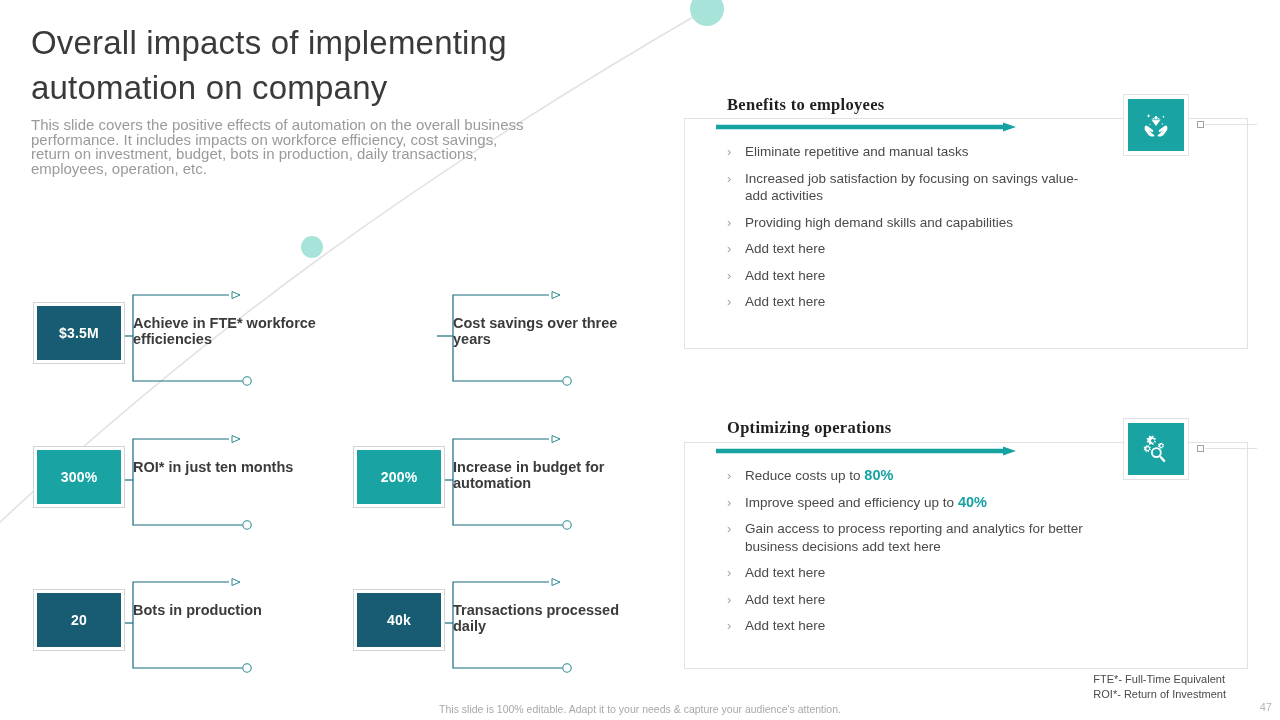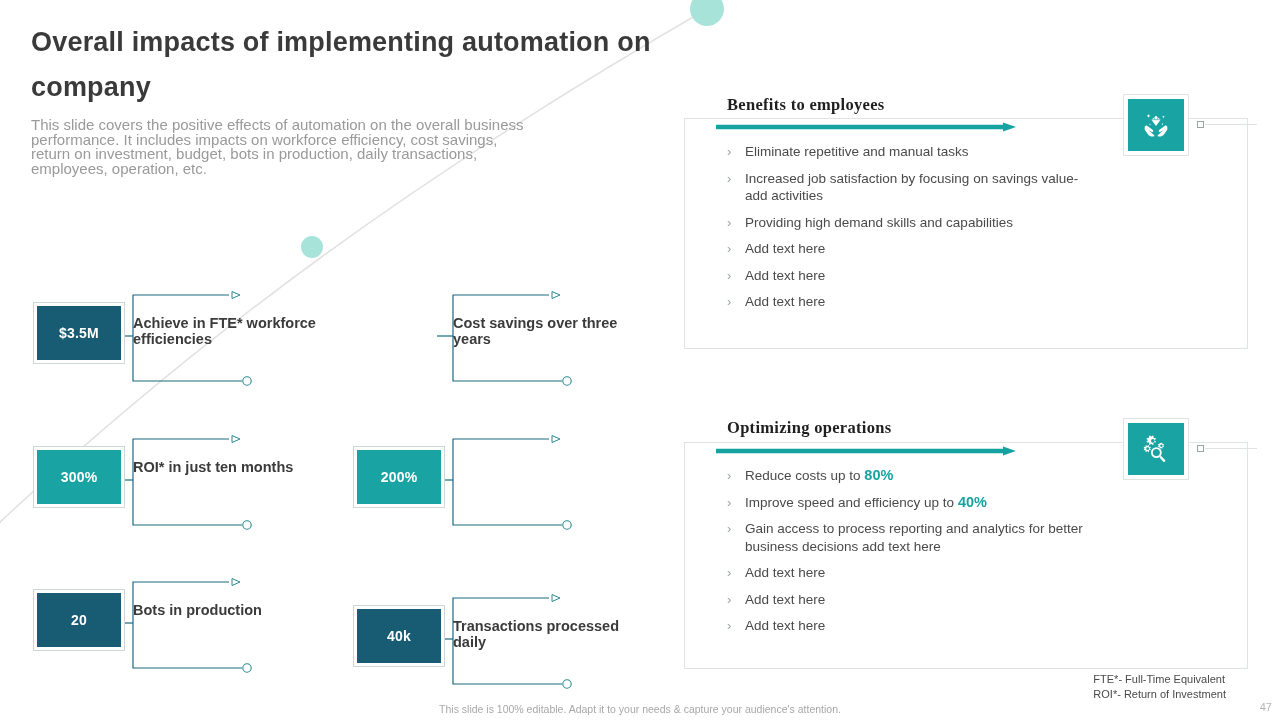--- a/index.html
+++ b/index.html
@@ -14,21 +14,21 @@
   
   .deco-arc { position: absolute; left: 0; top: 0; width: 1280px; height: 720px;
               pointer-events: none; }
   .deco-dot { position: absolute; border-radius: 50%; background: #a8e3da; }
   .deco-dot.top { width: 34px; height: 34px; left: 690px; top: -8px; }
   .deco-dot.mid { width: 22px; height: 22px; left: 301px; top: 236px; }
 
   
   .title {
     position: absolute; left: 31px; top: 20px; width: 620px;
-    font-size: 27px; line-height: 45px; font-weight: 700;
+    font-size: 33px; line-height: 45px; font-weight: 400;
     color: #3a3a3a; letter-spacing: .2px;
   }
   .subtitle {
     position: absolute; left: 31px; top: 118px; width: 495px;
     font-size: 15px; line-height: 14.5px; color: #9a9a9a;
   }
 
   
   .metric { position: absolute; width: 300px; height: 100px; }
   .metric .conn { position: absolute; left: 0; top: 0; width: 300px; height: 100px; }
@@ -152,35 +152,36 @@
         <svg class="conn" viewBox="0 0 300 100">
           <path d="M 84 47 L 100 47" fill="none" stroke="#1b6b80" stroke-width="1.2"></path>
           <path d="M 100 47 L 100 6 L 196 6" fill="none" stroke="#1b6b80" stroke-width="1.2"></path>
           <path d="M 199 2.5 L 207 6 L 199 9.5 Z" fill="#ffffff" stroke="#2a8a93" stroke-width="1"></path>
           <path d="M 100 47 L 100 92 L 209 92" fill="none" stroke="#1b6b80" stroke-width="1.2"></path>
           <circle cx="214" cy="92" r="4.2" fill="#ffffff" stroke="#2a8a93" stroke-width="1.1"></circle>
         </svg>
         <div class="chip">
           <div class="chip-inner teal">200%</div>
         </div>
+        <div class="mlabel">Increase in budget for automation</div>
       </div>
       <div class="metric" style="left: 33px; top: 576px;">
         <svg class="conn" viewBox="0 0 300 100">
           <path d="M 84 47 L 100 47" fill="none" stroke="#1b6b80" stroke-width="1.2"></path>
           <path d="M 100 47 L 100 6 L 196 6" fill="none" stroke="#1b6b80" stroke-width="1.2"></path>
           <path d="M 199 2.5 L 207 6 L 199 9.5 Z" fill="#ffffff" stroke="#2a8a93" stroke-width="1"></path>
           <path d="M 100 47 L 100 92 L 209 92" fill="none" stroke="#1b6b80" stroke-width="1.2"></path>
           <circle cx="214" cy="92" r="4.2" fill="#ffffff" stroke="#2a8a93" stroke-width="1.1"></circle>
         </svg>
         <div class="chip">
           <div class="chip-inner dark">20</div>
         </div>
         <div class="mlabel">Bots in production</div>
       </div>
-      <div class="metric" style="left: 353px; top: 592px;">
+      <div class="metric" style="left: 353px; top: 576px;">
         <svg class="conn" viewBox="0 0 300 100">
           <path d="M 84 47 L 100 47" fill="none" stroke="#1b6b80" stroke-width="1.2"></path>
           <path d="M 100 47 L 100 6 L 196 6" fill="none" stroke="#1b6b80" stroke-width="1.2"></path>
           <path d="M 199 2.5 L 207 6 L 199 9.5 Z" fill="#ffffff" stroke="#2a8a93" stroke-width="1"></path>
           <path d="M 100 47 L 100 92 L 209 92" fill="none" stroke="#1b6b80" stroke-width="1.2"></path>
           <circle cx="214" cy="92" r="4.2" fill="#ffffff" stroke="#2a8a93" stroke-width="1.1"></circle>
         </svg>
         <div class="chip">
           <div class="chip-inner dark">40k</div>
         </div>

